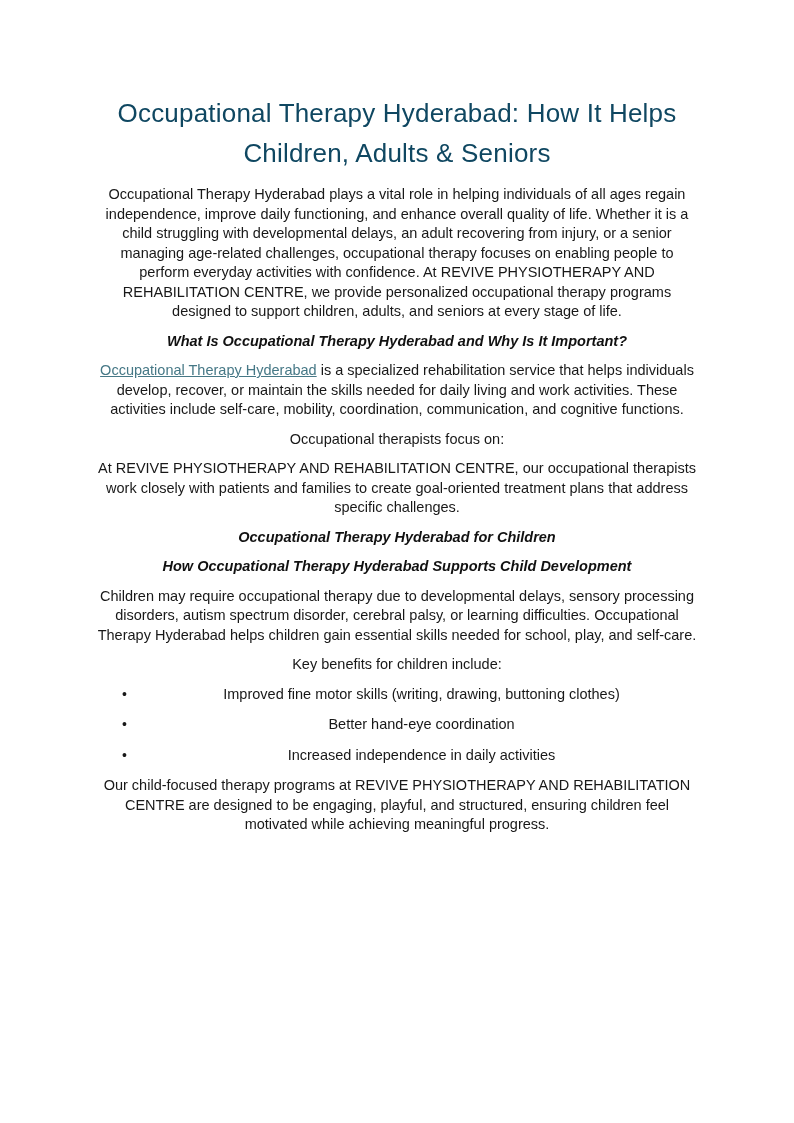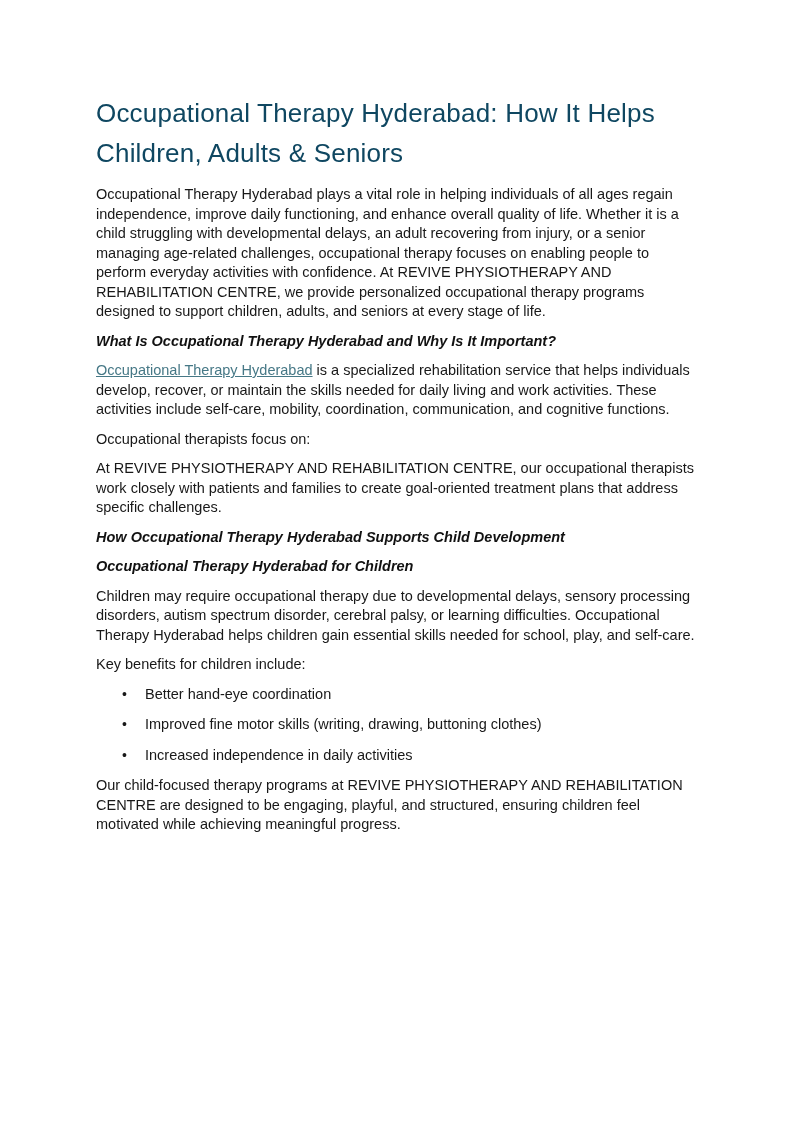--- a/index.html
+++ b/index.html
@@ -13,21 +13,21 @@
     height: 1123px;
     margin: 0 auto;
     background: #ffffff;
     box-sizing: border-box;
     padding: 93px 96px 40px 96px;
     overflow: hidden;
     font-family: "Liberation Sans", "DejaVu Sans", sans-serif;
     color: #181818;
     font-size: 14.5px;
     line-height: 19.5px;
-    text-align: left;
+    text-align: center;
   }
   .doc-title {
     font-family: "Liberation Sans", "DejaVu Sans", sans-serif;
     font-size: 26px;
     line-height: 40px;
     font-weight: 400;
     color: #0F4761;
     margin: 0 0 12px 0;
     letter-spacing: 0.2px;
   }
@@ -75,29 +75,29 @@
 
   <p class="heading">What Is Occupational Therapy Hyderabad and Why Is It Important?</p>
 
   <p class="body"><a class="doc-link" href="#">Occupational Therapy Hyderabad</a><span> is a specialized rehabilitation service that helps individuals develop, recover, or maintain the skills needed for daily living and work activities. These activities include self-care, mobility, coordination, communication, and cognitive functions.</span></p>
 
   <p class="body">Occupational therapists focus on:</p>
 
 
   <p class="body">At REVIVE PHYSIOTHERAPY AND REHABILITATION CENTRE, our occupational therapists work closely with patients and families to create goal-oriented treatment plans that address specific challenges.</p>
 
+  <p class="heading">Occupational Therapy Hyderabad for Children</p>
+
   <p class="heading">How Occupational Therapy Hyderabad Supports Child Development</p>
-
-  <p class="heading">Occupational Therapy Hyderabad for Children</p>
 
   <p class="body">Children may require occupational therapy due to developmental delays, sensory processing disorders, autism spectrum disorder, cerebral palsy, or learning difficulties. Occupational Therapy Hyderabad helps children gain essential skills needed for school, play, and self-care.</p>
 
   <p class="body">Key benefits for children include:</p>
 
   <ul class="bullets">
+    <li>Improved fine motor skills (writing, drawing, buttoning clothes)</li>
     <li>Better hand-eye coordination</li>
-    <li>Improved fine motor skills (writing, drawing, buttoning clothes)</li>
     <li>Increased independence in daily activities</li>
   </ul>
 
   <p class="body">Our child-focused therapy programs at REVIVE PHYSIOTHERAPY AND REHABILITATION CENTRE are designed to be engaging, playful, and structured, ensuring children feel motivated while achieving meaningful progress.</p>
 
 </div>
 
 </body></html>

